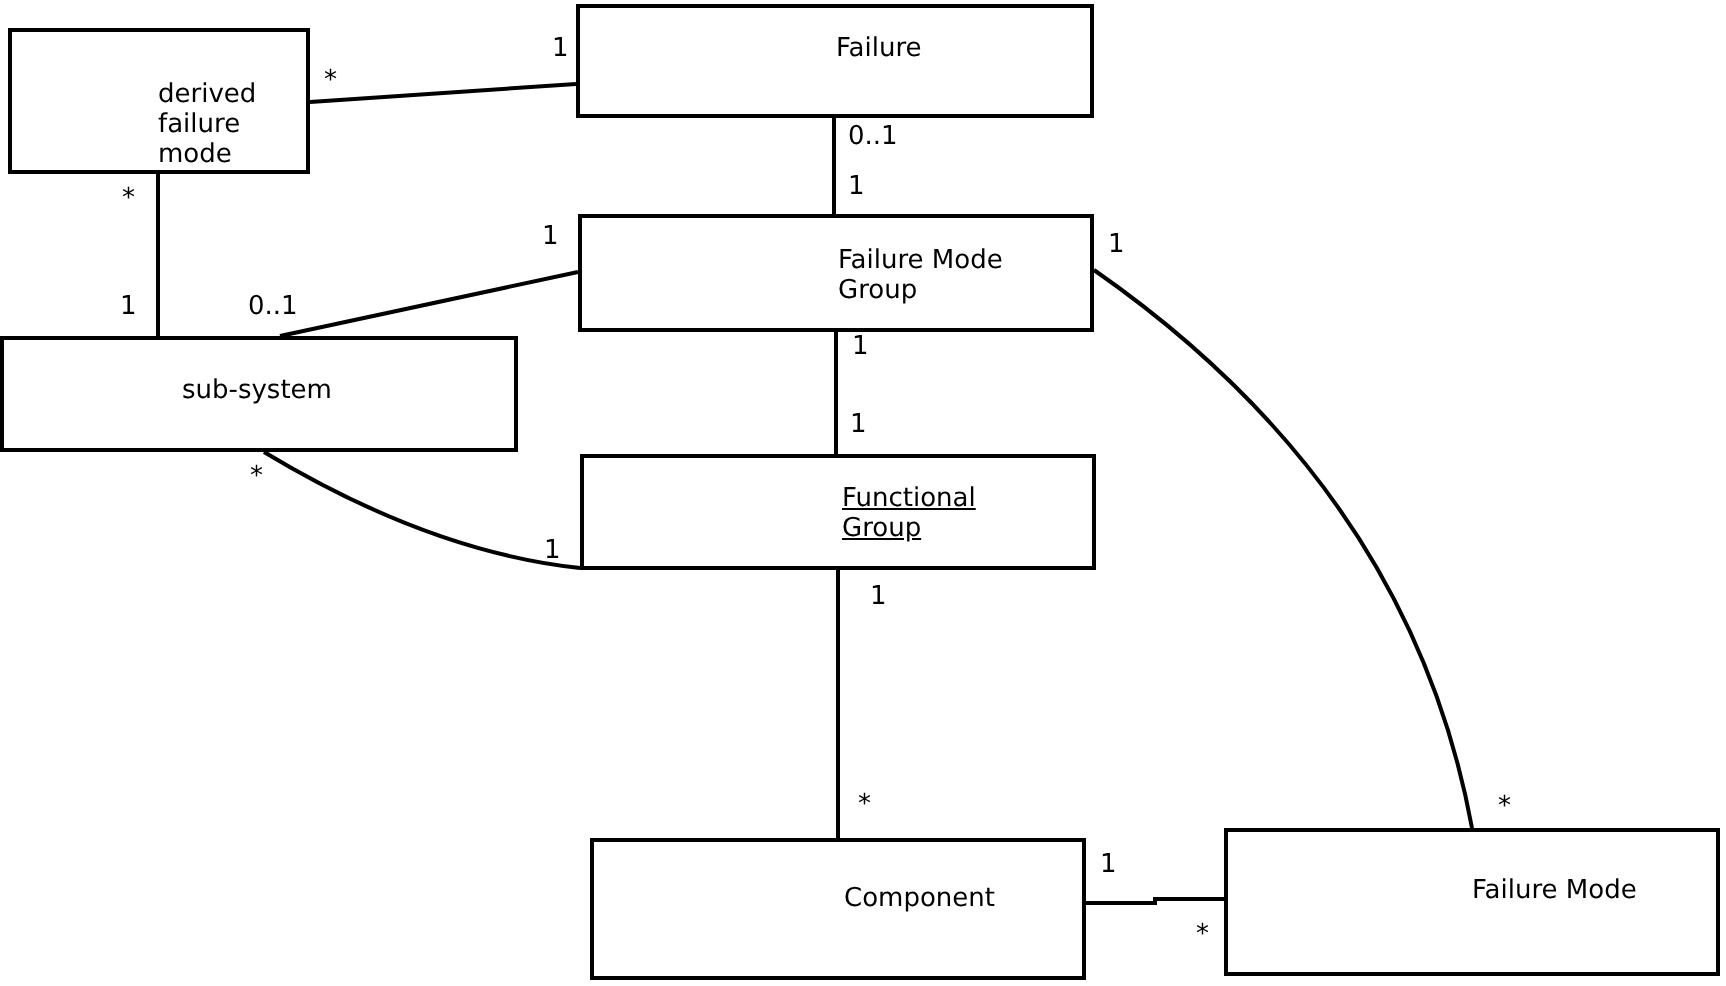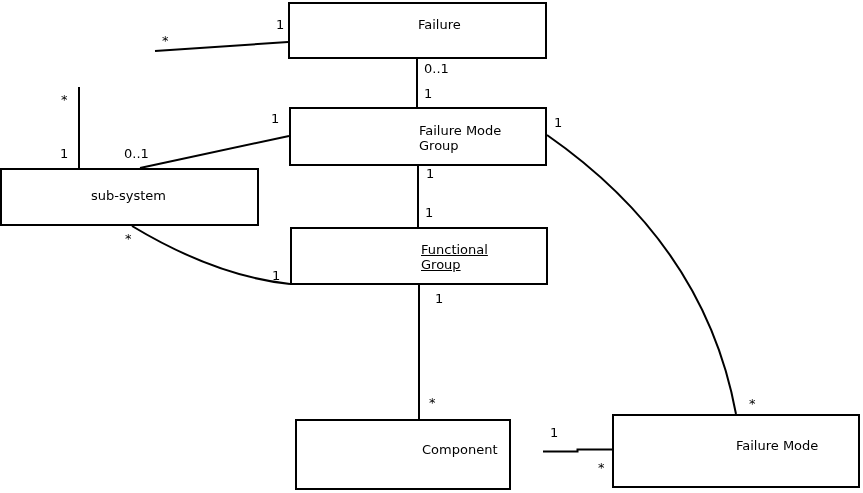--- a/index.html
+++ b/index.html
@@ -58,40 +58,45 @@
     <path d="M79 87 L79 168"></path>
     <path d="M417 59 L417 107"></path>
     <path d="M289 136 L140 168"></path>
     <path d="M418 166 L418 227"></path>
     <path d="M547 135 Q705 245 736 414"></path>
     <path d="M132 226 Q215 276 290 284"></path>
     <path d="M419 285 L419 419"></path>
     <path d="M543 451.5 L577.5 451.5 L577.5 449.5 L612 449.5"></path>
   </svg>
 
+  <div class="box" style="left:4px; top:14px; width:151px; height:73px;">
+    <div class="lbl" style="left:73px; top:24px;">derived
+failure
+mode</div>
+  </div>
 
   <div class="box" style="left:288px; top:2px; width:259px; height:57px;">
     <div class="lbl" style="left:128px; top:13px;">Failure</div>
   </div>
 
   <div class="box" style="left:289px; top:107px; width:258px; height:59px;">
     <div class="lbl" style="left:128px; top:14px;">Failure Mode
 Group</div>
   </div>
 
   <div class="box" style="left:0px; top:168px; width:259px; height:58px;text-decoration:underline;">
     <div class="lbl" style="left:89px; top:18px;">sub-system</div>
   </div>
 
   <div class="box" style="left:290px; top:227px; width:258px; height:58px;">
     <div class="lbl" style="left:129px; top:13px;text-decoration:underline;">Functional
 Group</div>
   </div>
 
-  <div class="box" style="left:295px; top:419px; width:216px; height:71px;padding-left:34px;">
+  <div class="box" style="left:295px; top:419px; width:248px; height:71px;padding-left:34px;">
     <div class="lbl" style="left:125px; top:21px;">Component</div>
   </div>
 
   <div class="box" style="left:612px; top:414px; width:248px; height:74px;">
     <div class="lbl" style="left:122px; top:22px;">Failure Mode</div>
   </div>
 
   <span class="card" style="left:276px; top:17px;">1</span>
   <span class="card" style="left:162px; top:33px;">*</span>
 

